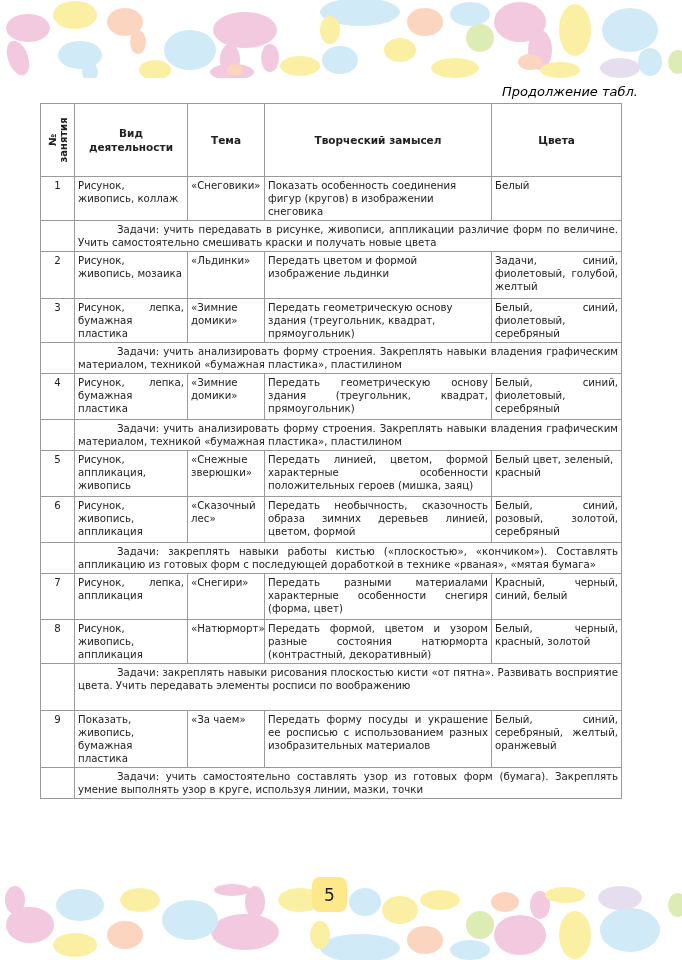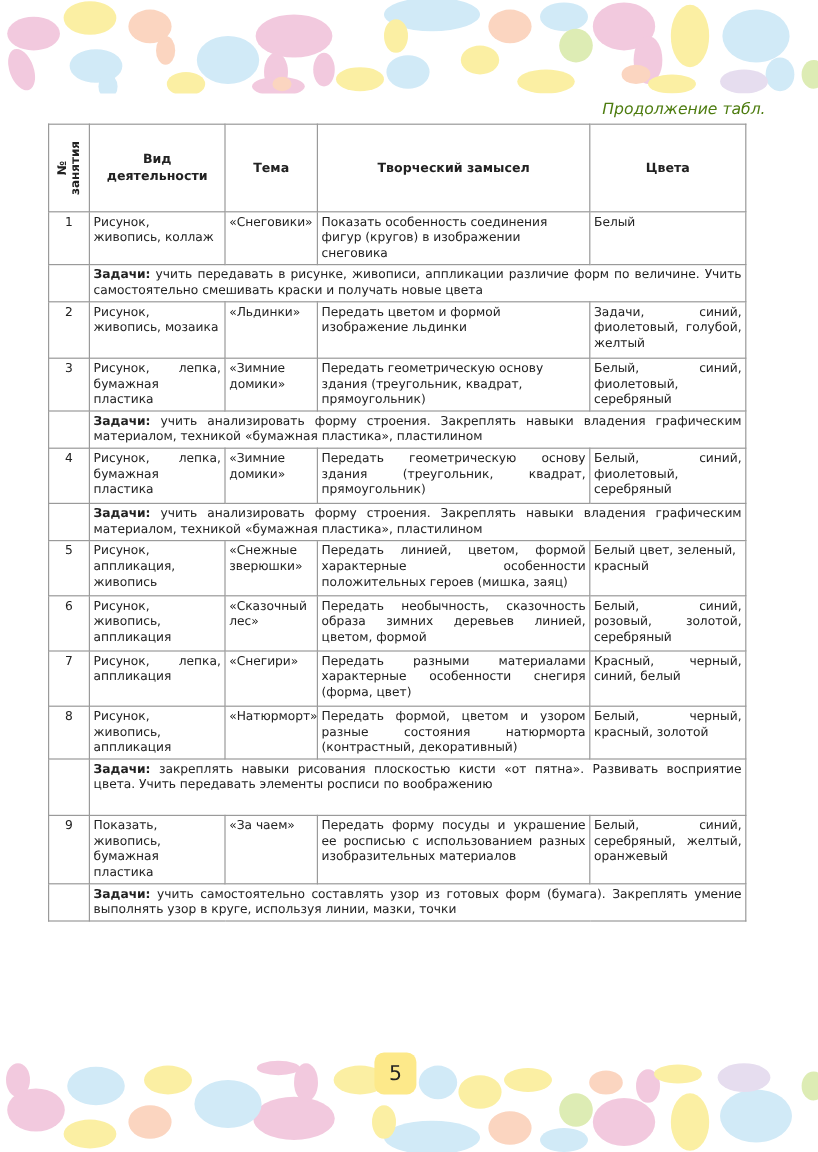--- a/index.html
+++ b/index.html
@@ -9,21 +9,21 @@
     font-family:"DejaVu Sans", sans-serif;
     color:#222;
   }
   .splash-band { position:absolute; left:0; width:682px; overflow:hidden; }
   .splash-band.top { top:0; height:78px; }
   .splash-band.bottom { top:880px; height:80px; }
   .splash-band svg { display:block; }
 
   .continuation {
     position:absolute; right:44px; top:84px;
-    font-style:italic; font-size:13px; color:#4d7c0f;
+    font-style:italic; font-size:13px; color:#000000;
     font-family:"DejaVu Sans", sans-serif;
   }
 
   table.plan {
     position:absolute; left:40px; top:103px;
     width:581px; border-collapse:collapse; table-layout:fixed;
     font-size:10.2px; line-height:13px;
   }
   table.plan td, table.plan th {
     border:1px solid #9a9a9a; vertical-align:top; padding:2px 3px;
@@ -37,21 +37,21 @@
   th.num-head .rot {
     position:absolute; left:50%; top:50%;
     transform:translate(-50%,-50%) rotate(-90deg);
     white-space:nowrap; line-height:11px; font-size:10px; text-align:center;
   }
   td.month { text-align:center; font-weight:bold; height:13px; }
   td.num { text-align:center; border-bottom:none; }
   td.num-cont { border-top:none; }
   td.just { text-align:justify; }
   td.tasks { text-align:justify; }
-  td.tasks b { font-weight:bold; }
+  td.tasks b { font-weight:normal;margin-left:39px; }
 
   .page-badge {
     position:absolute; left:312px; top:877px; width:35px; height:35px;
     background:#fde98a; border-radius:8px;
     display:flex; align-items:center; justify-content:center;
     font-size:17px; color:#222; z-index:2;
   }
 </style>
 </head>
 <body>
@@ -182,20 +182,24 @@
       <td>Белый цвет, зеленый, красный</td>
     </tr>
 
     <tr>
       <td class="num" style="height:41px">6</td>
       <td>Рисунок, живопись, аппликация</td>
       <td>«Сказочный лес»</td>
       <td class="just">Передать необычность, сказочность образа зимних деревьев линией, цветом, формой</td>
       <td class="just">Белый, синий, розовый, золотой, серебряный</td>
     </tr>
+    <tr>
+      <td class="num-cont"></td>
+      <td colspan="4" class="tasks" style="height:26px"><b>Задачи:</b> <span>закреплять навыки работы кистью («плоскостью», «кончиком»). Составлять аппликацию из готовых форм с последующей доработкой в технике «рваная», «мятая бумага»</span></td>
+    </tr>
 
     <tr>
       <td class="num" style="height:41px">7</td>
       <td class="just">Рисунок, лепка, аппликация</td>
       <td>«Снегири»</td>
       <td class="just">Передать разными материалами характерные особенности снегиря (форма, цвет)</td>
       <td class="just">Красный, черный, синий, белый</td>
     </tr>
 
     <tr>

